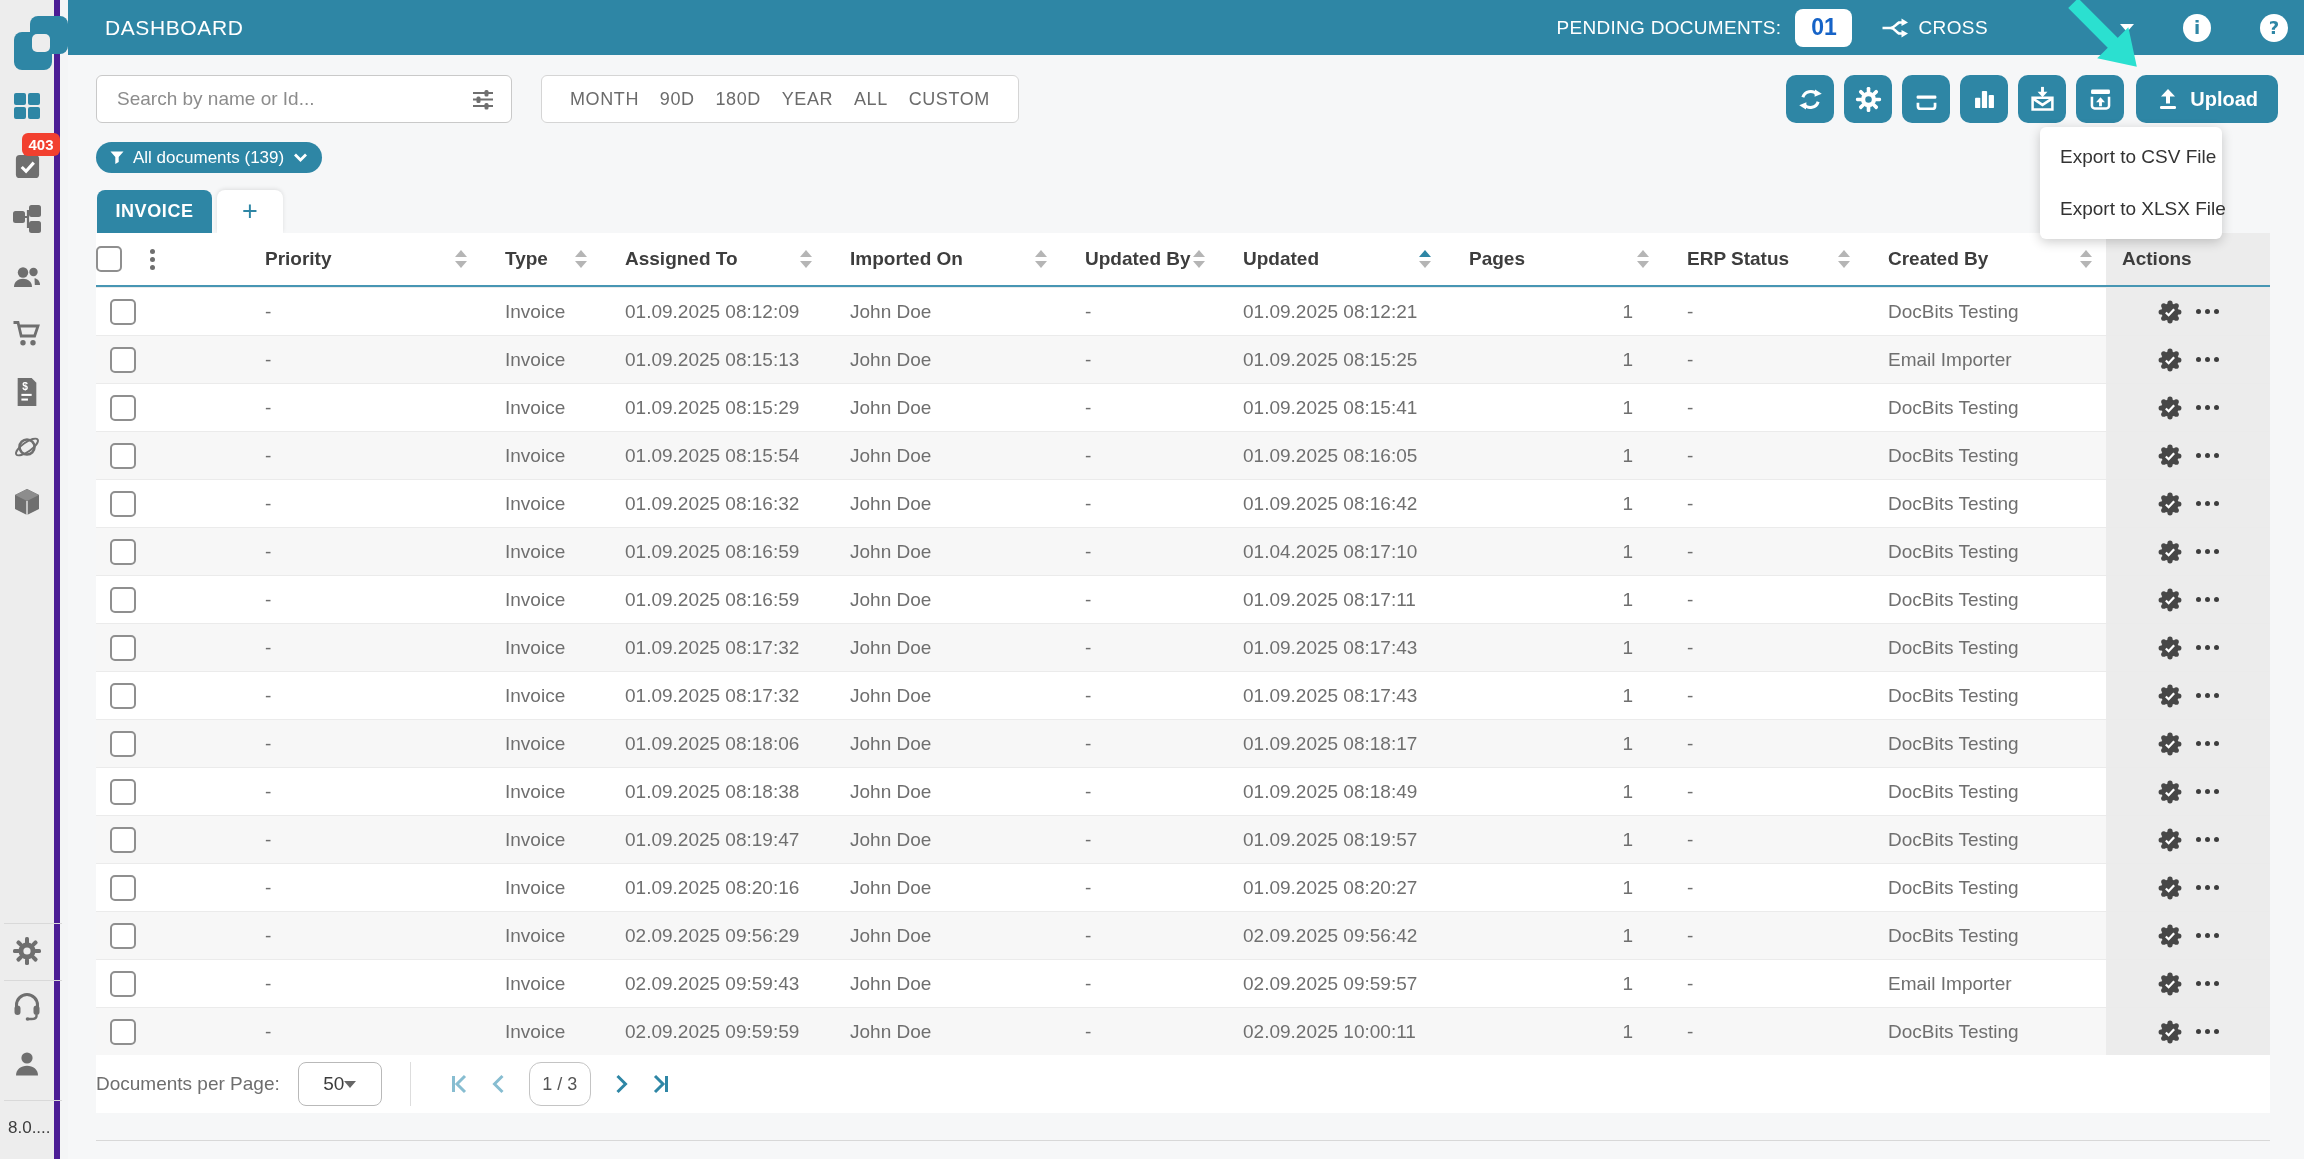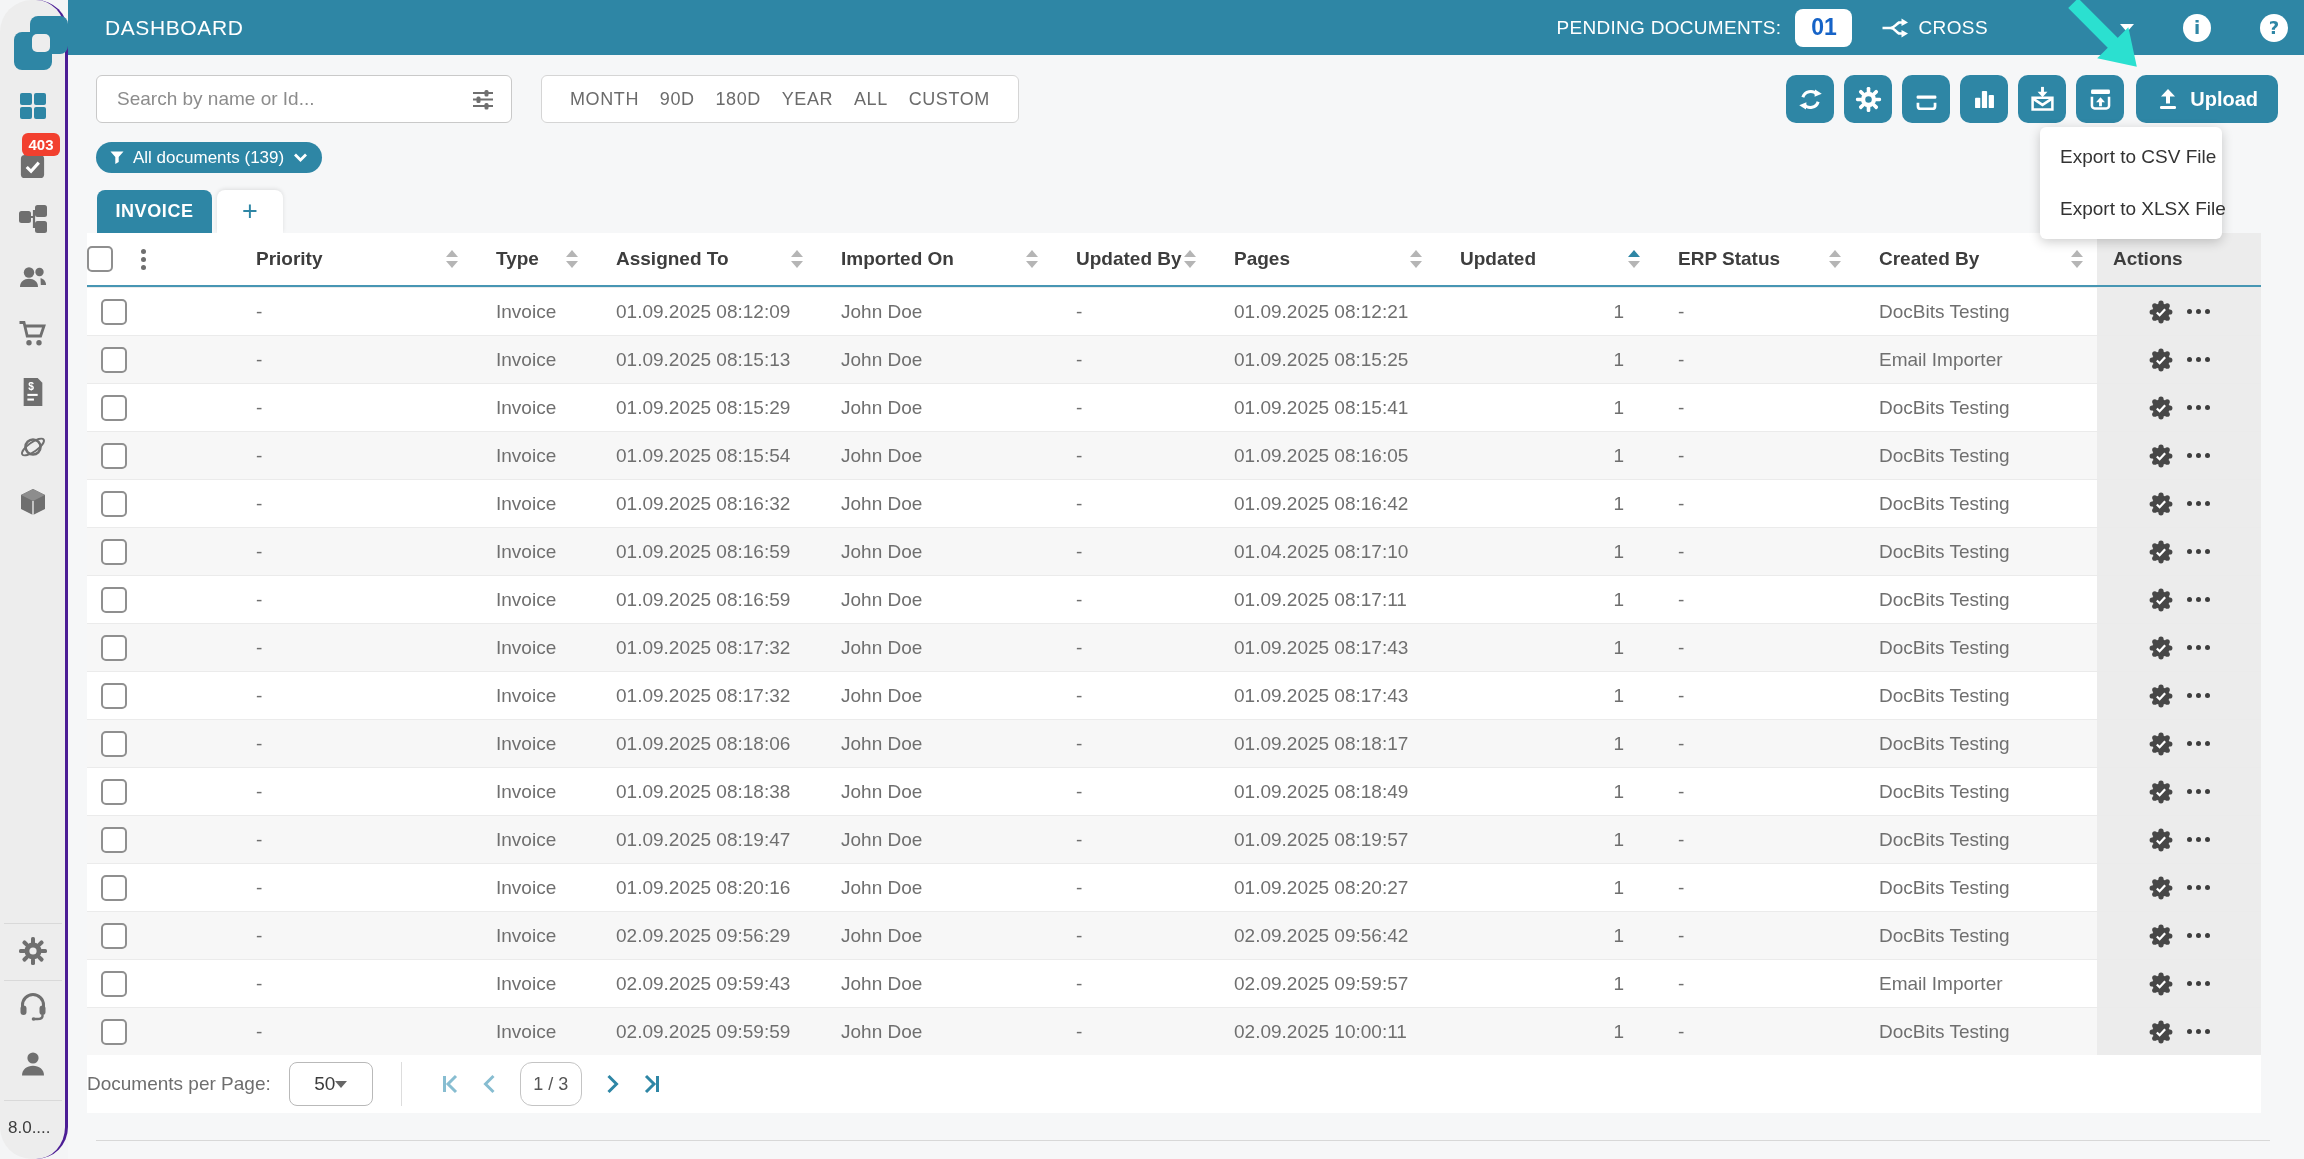--- a/index.html
+++ b/index.html
@@ -2,22 +2,22 @@
 <html><head>
 <meta charset="utf-8">
 <style>
   * { margin:0; padding:0; box-sizing:border-box; }
   html,body { width:2304px; height:1159px; }
   body {
     position:relative; overflow:hidden; background:#f4f5f6;
     font-family:"Liberation Sans", sans-serif; color:#3f3f3f;
   }
   
-  .sidebar { position:absolute; left:0; top:0; bottom:0; width:68px;
-    background:#ededed; border-right:3px solid #4c1d95; z-index:20;border-radius:32px; }
+  .sidebar { position:absolute; left:0; top:0; bottom:0; width:60px;
+    background:#ededed; border-right:6px solid #4c1d95; z-index:20; }
   .logo { position:absolute; left:12px; top:14px; width:60px; height:58px; }
   .logo .sq-back { position:absolute; left:18px; top:2px; width:38px; height:38px; background:#2e86a5; border-radius:8px; }
   .logo .sq-front { position:absolute; left:2px; top:18px; width:38px; height:38px; background:#2e86a5; border-radius:8px; }
   .logo .sq-notch { position:absolute; left:20px; top:20px; width:18px; height:18px; background:#ededed; border-radius:5px; }
   .side-item { position:absolute; left:50%; transform:translateX(-50%); width:32px; height:32px;
     display:flex; align-items:center; justify-content:center; cursor:pointer; }
   .side-badge { position:absolute; left:22px; top:133px; min-width:38px; height:23px; background:#f2402f;
     color:#fff; font-size:15px; font-weight:bold; border-radius:6px; display:flex; align-items:center;
     justify-content:center; padding:0 6px; z-index:2; }
   .side-divider { position:absolute; left:4px; width:58px; height:1px; background:#d9d9d9; }
@@ -61,21 +61,21 @@
   .chip { position:absolute; left:28px; top:87px; height:31px; background:#2e86a5; border-radius:16px;
     color:#fff; display:flex; align-items:center; gap:9px; padding:0 14px; font-size:17px; cursor:pointer; }
   
   .tab-active { position:absolute; left:29px; top:135px; width:115px; height:43px; background:#2e86a5;
     color:#fff; font-size:18px; font-weight:bold; letter-spacing:0.6px; border-radius:8px 8px 0 0;
     display:flex; align-items:center; justify-content:center; cursor:pointer; }
   .tab-add { position:absolute; left:149px; top:135px; width:66px; height:43px; background:#fff;
     color:#2e86a5; font-size:27px; font-weight:400; border-radius:8px 8px 0 0;
     box-shadow:0 -1px 4px rgba(0,0,0,0.10); display:flex; align-items:center; justify-content:center; cursor:pointer; }
   
-  .card { position:absolute; left:19px; top:178px; width:2174px; background:#fff; }
+  .card { position:absolute; left:28px; top:178px; width:2174px; background:#fff; }
   .thead, .tr { display:grid;
     grid-template-columns:54px 91px 240px 120px 225px 235px 158px 226px 218px 201px 242px 164px;
     align-items:center; }
   .thead { height:54px; border-bottom:2px solid #4796b3; }
   .th { font-size:19px; font-weight:bold; color:#3d3d3d; display:flex; align-items:center;
     justify-content:space-between; padding:0 14px 0 24px; height:100%; }
   .th.no-pad { padding:0; }
   .tr { height:48px; border-top:1px solid #ebebeb; }
   .tr:nth-child(even) { background:#f7f7f7; }
   .td { font-size:19px; color:#6f6f6f; padding-left:24px; white-space:nowrap; overflow:hidden; }
@@ -401,29 +401,29 @@
           </span>
         </div>
       <div class="th">
           <span>Updated By</span>
           <span class="sort">
             <i class="up"></i>
             <i class="down"></i>
           </span>
         </div>
       <div class="th">
-          <span>Pages</span>
-          <span class="sort">
+          <span>Updated</span>
+          <span class="sort active">
             <i class="up"></i>
             <i class="down"></i>
           </span>
         </div>
       <div class="th">
-          <span>Updated</span>
-          <span class="sort active">
+          <span>Pages</span>
+          <span class="sort">
             <i class="up"></i>
             <i class="down"></i>
           </span>
         </div>
       <div class="th">
           <span>ERP Status</span>
           <span class="sort">
             <i class="up"></i>
             <i class="down"></i>
           </span>

